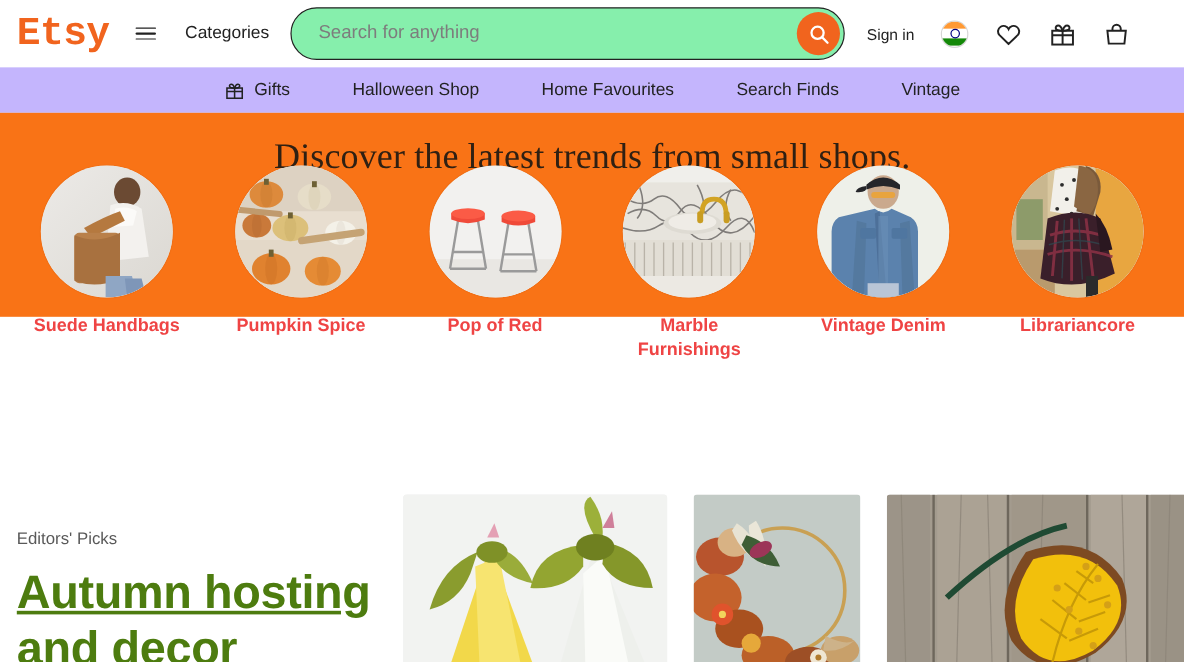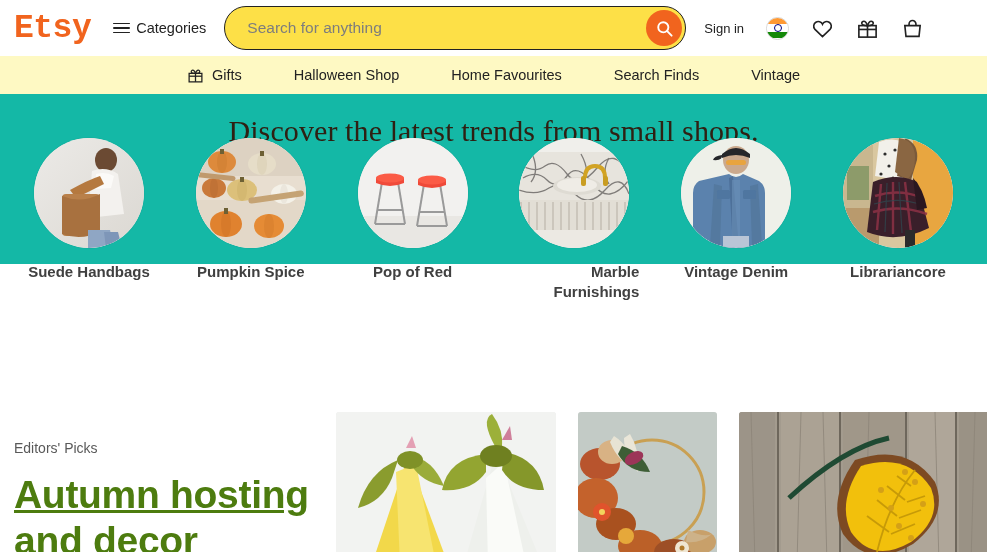--- a/index.html
+++ b/index.html
@@ -28,40 +28,40 @@
     font-weight: 700;
     color: #F1641E;
     letter-spacing: -0.5px;
     line-height: 1;
     margin-right: 22px;
     cursor: pointer;
   }
   .categories {
     display: flex;
     align-items: center;
-    gap: 6px;
+    gap: 24px;
     font-size: 14.5px;
     color: #222;
     cursor: pointer;
     margin-right: 18px;
   }
   .burger { display: flex; flex-direction: column; gap: 3px; width: 17px; }
   .burger span { display: block; height: 1.6px; background: #222; border-radius: 1px; }
 
   .searchwrap {
     position: relative;
     width: 462px;
     height: 44px;
     margin-right: 18px;
   }
   .searchbar {
     width: 100%; height: 44px;
     border: 1.6px solid #222222;
     border-radius: 24px;
-    background: #fde047;
+    background: #86efac;
     display: flex;
     align-items: center;
     padding: 0 52px 0 20px;
   }
   .searchbar input {
     border: 0; outline: 0; background: transparent;
     font-family: "Liberation Sans", sans-serif;
     font-size: 15.5px;
     color: #222;
     width: 100%;
@@ -102,36 +102,36 @@
     border: 1.4px solid #000080;
   }
 
   
   .navbar {
     height: 38px;
     display: flex;
     align-items: center;
     justify-content: center;
     gap: 0px;
-    background: #fef9c3;
+    background: #c4b5fd;
   }
   .navitem {
     font-size: 14.5px;
     color: #222;
     cursor: pointer;
     padding: 0 26px;
     display: flex; align-items: center; gap: 8px;
     white-space: nowrap;
   }
 
   
   .banner {
     position: relative;
     height: 170px;
-    background: #14b8a6;
+    background: #f97316;
   }
   .banner-title {
     text-align: center;
     font-family: "Liberation Serif", serif;
     font-size: 30px;
     font-weight: 400;
     color: #2f2013;
     padding-top: 20px;
     letter-spacing: 0.1px;
   }
@@ -157,22 +157,22 @@
     overflow: hidden;
     position: relative;
     background: #eceae6;
     box-shadow: 0 0 0 1px rgba(0,0,0,0.03);
   }
   .circle svg { display:block; width:110px; height:110px; }
   .circle-label {
     margin-top: 14px;
     font-size: 15px;
     font-weight: 700;
-    color: #404040;
-    text-align: right;
+    color: #ef4444;
+    text-align: center;
     line-height: 1.34;
     max-width: 130px;
   }
 
   
   .picks {
     position: absolute;
     top: 360px; left: 0; right: 0;
     padding: 0 14px;
     display: flex;

